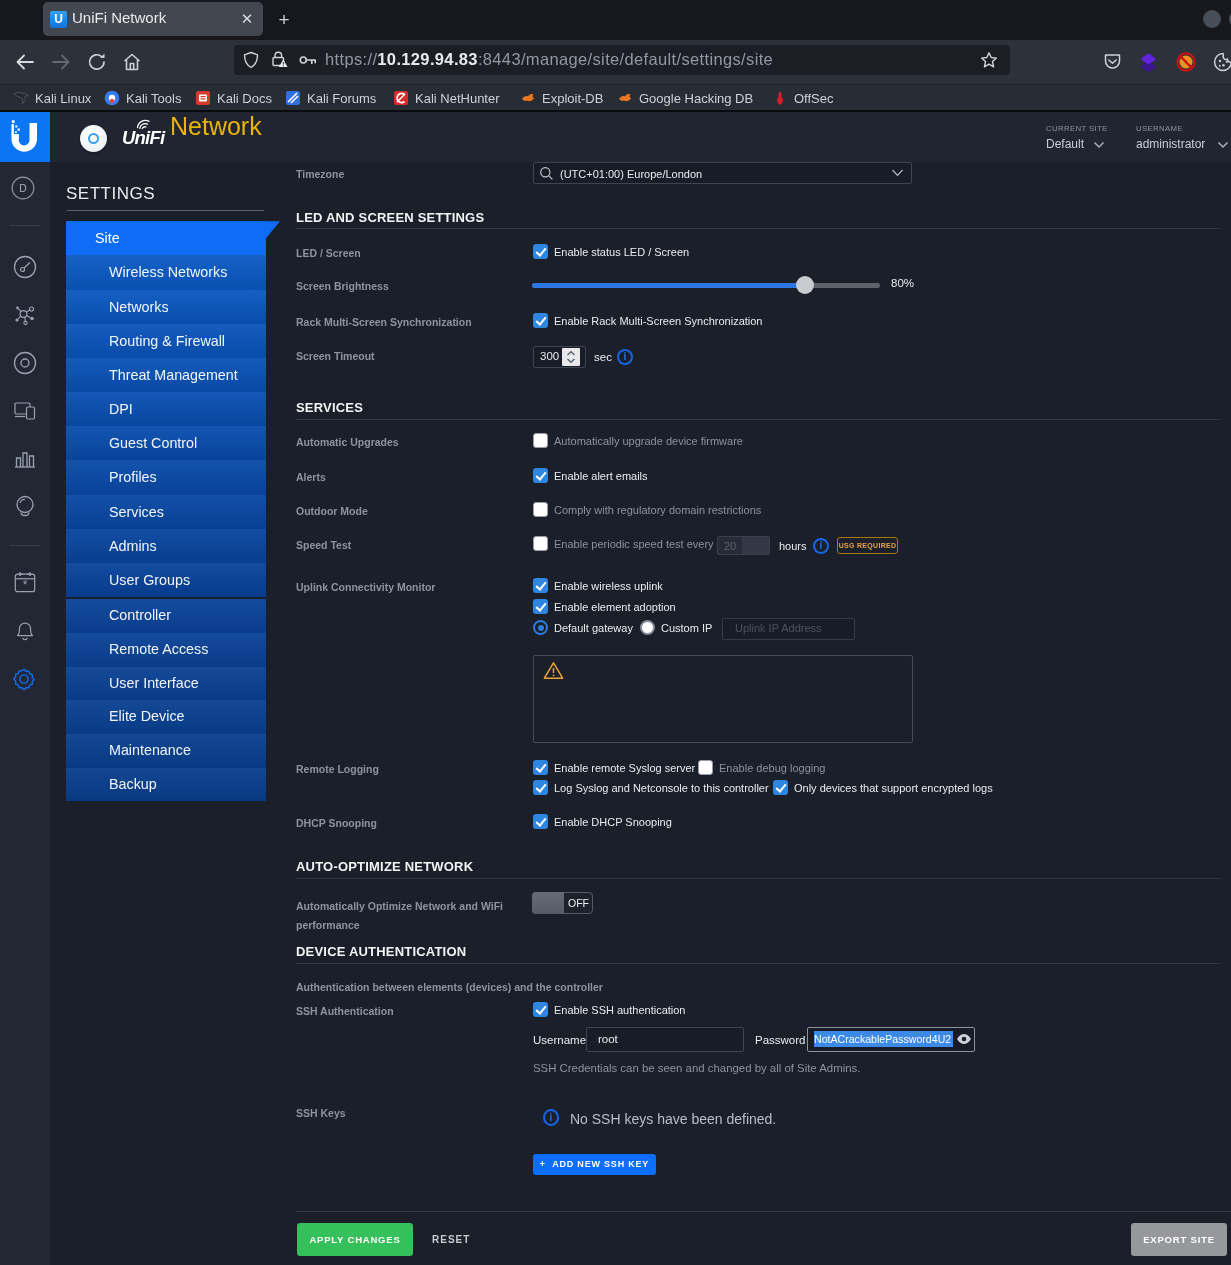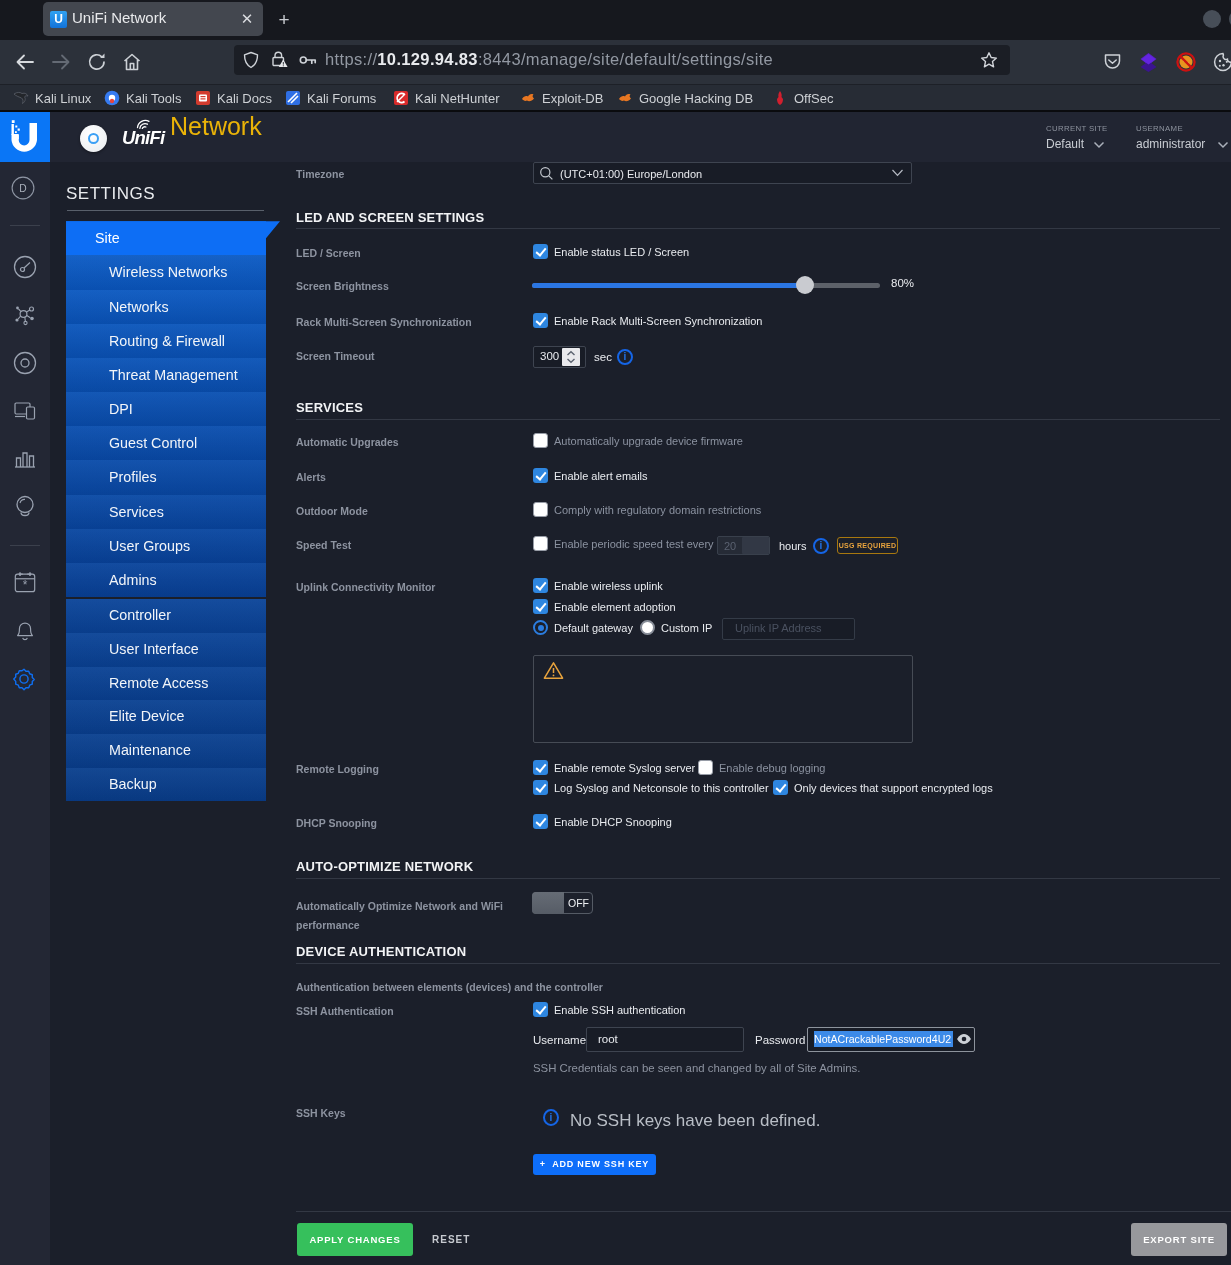--- a/index.html
+++ b/index.html
@@ -288,27 +288,27 @@
 <div id="menu1">
   <div class="mi" style="visibility:hidden">Site</div>
   <div class="mi">Wireless Networks</div>
   <div class="mi">Networks</div>
   <div class="mi">Routing &amp; Firewall</div>
   <div class="mi">Threat Management</div>
   <div class="mi">DPI</div>
   <div class="mi">Guest Control</div>
   <div class="mi">Profiles</div>
   <div class="mi">Services</div>
+  <div class="mi">Admins</div>
   <div class="mi">User Groups</div>
-  <div class="mi">Admins</div>
 </div>
 <div id="menu2">
   <div class="mi">Controller</div>
+  <div class="mi">Remote Access</div>
   <div class="mi">User Interface</div>
-  <div class="mi">Remote Access</div>
   <div class="mi">Elite Device</div>
   <div class="mi">Maintenance</div>
   <div class="mi">Backup</div>
 </div>
 <div id="active">Site</div>
 
 <div class="lab" style="top:168px">Timezone</div>
 <div class="inp" style="left:533px;top:162px;width:379px;height:22px"></div>
 <svg class="abs" style="left:539px;top:166px" width="15" height="15" viewBox="0 0 15 15">
       <circle cx="6.3" cy="6.3" r="4.6" stroke="#c3c8cf" stroke-width="1.2" fill="none"></circle>
@@ -465,19 +465,19 @@
 <div class="abs" style="left:814px;top:1031px;width:139px;height:16px;background:#3c8ae8;color:#fff;font-size:10.6px;line-height:16px;overflow:hidden">NotACrackablePassword4U2</div>
 <svg class="abs" style="left:956px;top:1033px" width="16" height="12" viewBox="0 0 16 12">
       <path d="M1 6 C3.4 2.2 6 1 8 1 C10 1 12.6 2.2 15 6 C12.6 9.8 10 11 8 11 C6 11 3.4 9.8 1 6 Z" fill="#ccd0d6"></path>
       <circle cx="8" cy="6" r="2.3" fill="#1b1f2a"></circle>
     </svg>
 <div class="abs gt" style="left:533px;top:1062px;color:#8d93a0;font-size:11.4px">SSH Credentials can be seen and changed by all of Site Admins.</div>
 <div class="lab" style="top:1107px">SSH Keys</div>
 <div class="crow" style="left:543px;top:1109px">
       <div class="info" style="width:17px;height:17px;line-height:13.5px">i</div>
     </div>
-<div class="abs" style="left:570px;top:1111px;color:#b9bec6;font-size:17px">No SSH keys have been defined.</div>
+<div class="abs" style="left:570px;top:1111px;color:#b9bec6;font-size:14px">No SSH keys have been defined.</div>
 <div class="abs" style="left:533px;top:1154px;width:123px;height:21px;background:#0d6efa;border-radius:3px;color:#fff;font-size:9px;font-weight:bold;letter-spacing:0.8px;text-align:center;line-height:21px">+&nbsp; ADD NEW SSH KEY</div>
 <div class="hl" style="top:1211px;width:935px"></div>
 <div class="abs" style="left:297px;top:1223px;width:116px;height:33px;background:#36c05c;border-radius:3px;color:#fff;font-size:9.5px;font-weight:bold;letter-spacing:0.8px;text-align:center;line-height:33px">APPLY CHANGES</div>
 <div class="abs" style="left:432px;top:1234px;color:#c6c9cf;font-size:10px;font-weight:bold;letter-spacing:1px">RESET</div>
 <div class="abs" style="left:1131px;top:1223px;width:96px;height:33px;background:#97989c;border-radius:3px;color:#fff;font-size:9.5px;font-weight:bold;letter-spacing:0.8px;text-align:center;line-height:33px">EXPORT SITE</div>
 </div>
 
 </body></html>

